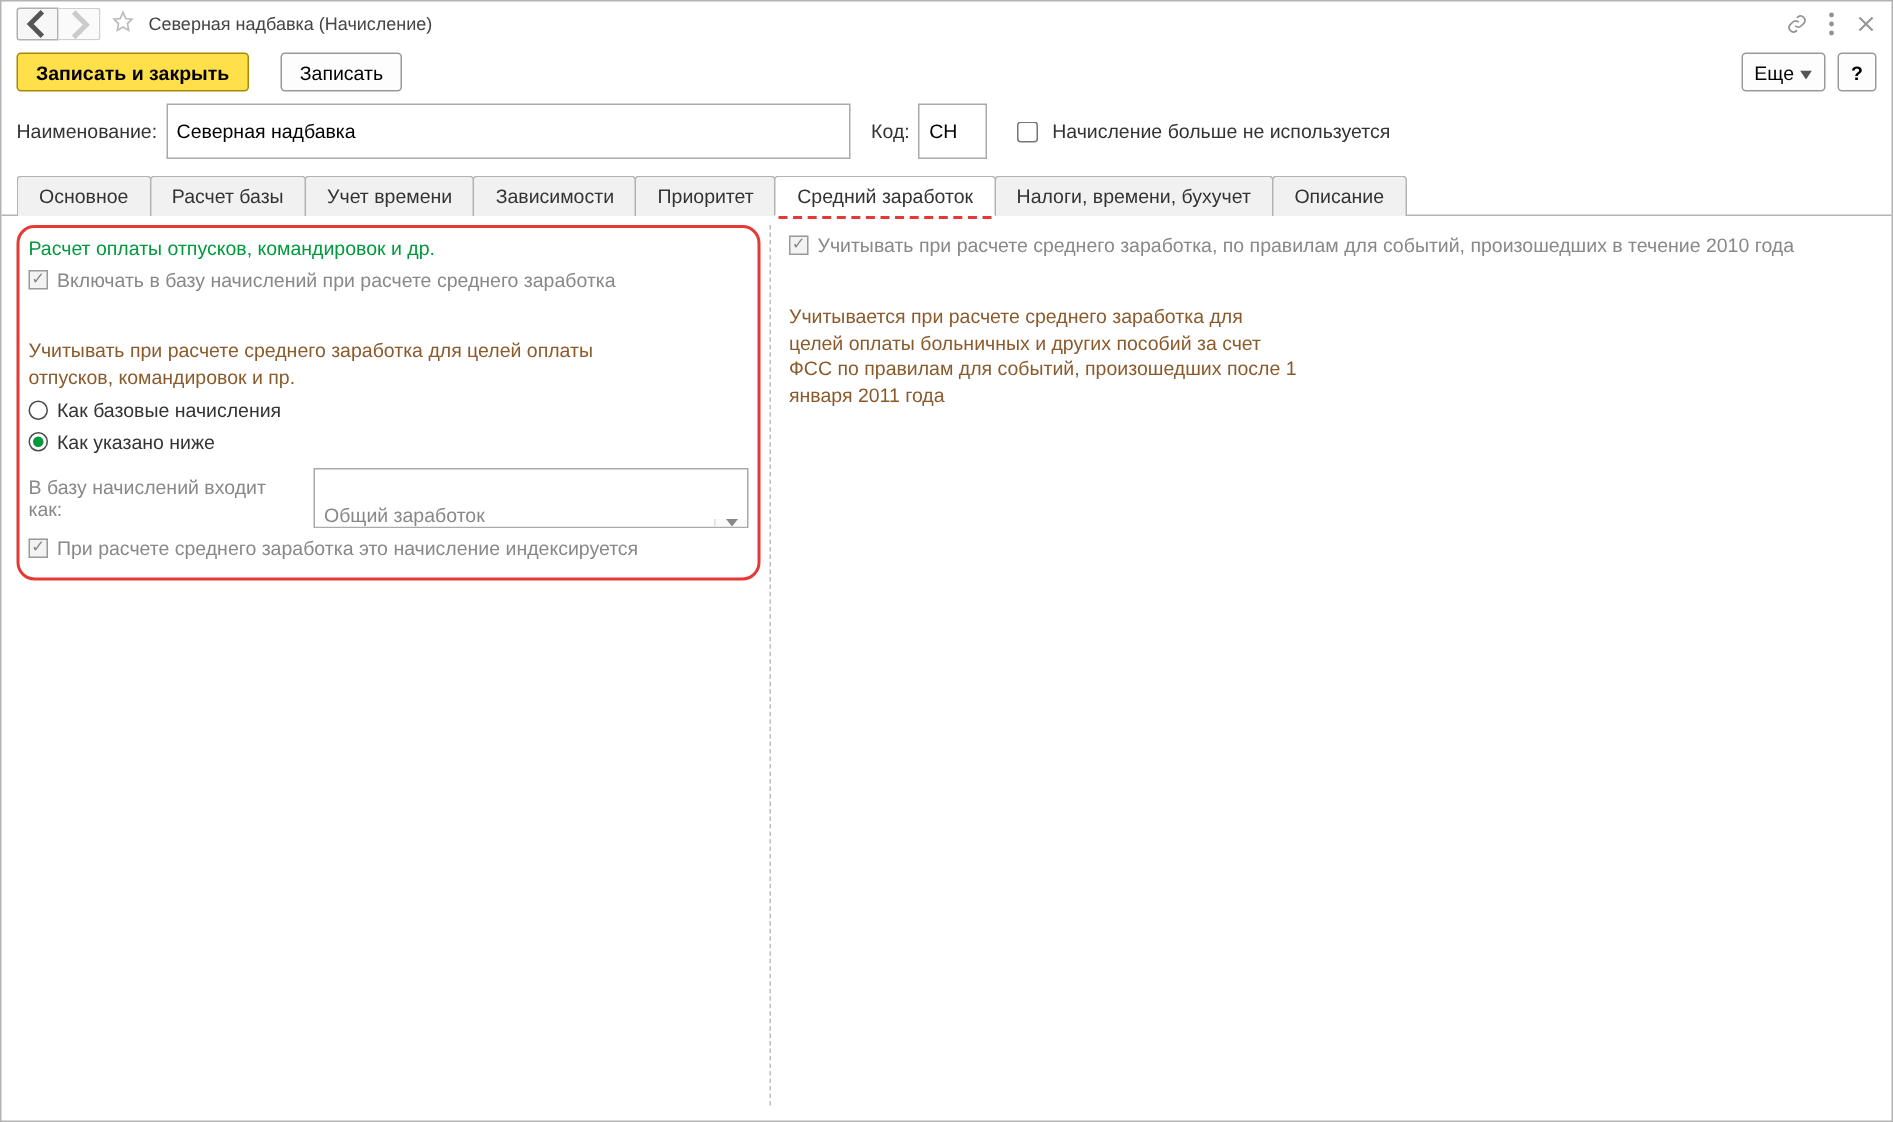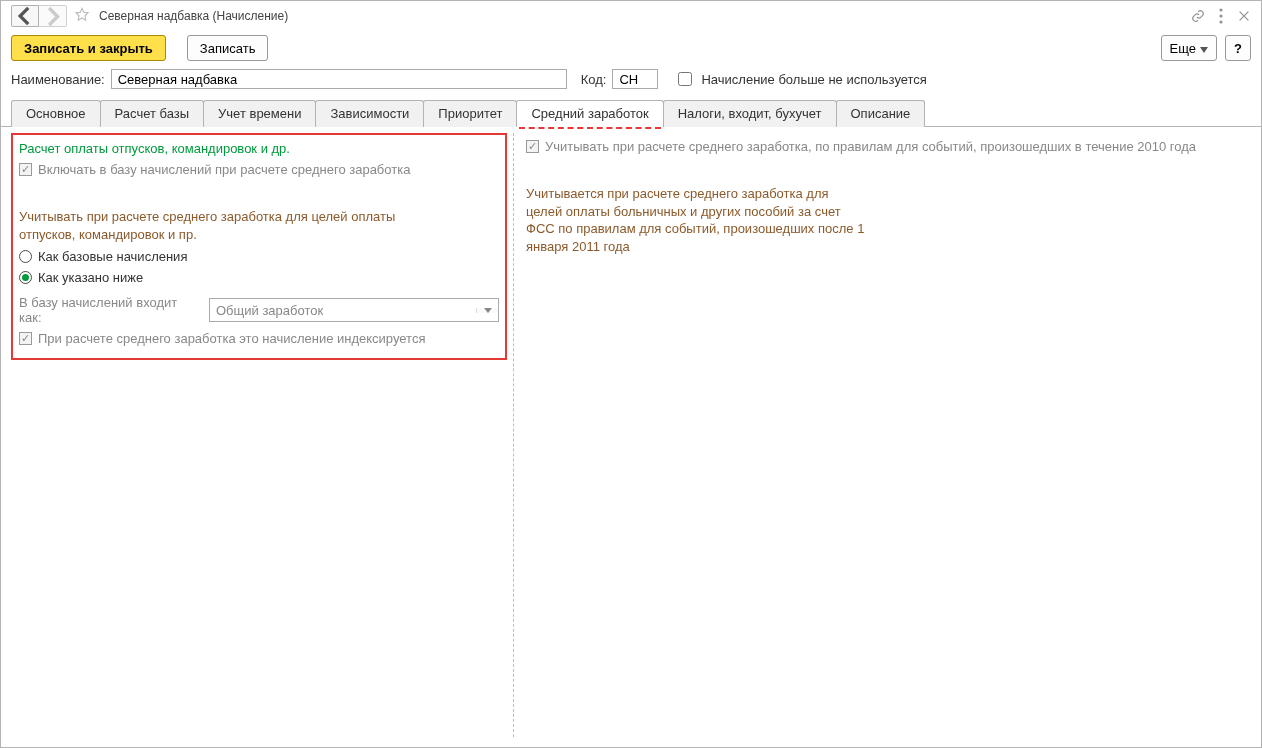--- a/index.html
+++ b/index.html
@@ -82,21 +82,21 @@
   .btn-help { width:26px; padding:0; justify-content:center; font-weight:bold; }
   
   .fieldrow {
     display: flex;
     align-items: center;
     padding: 0 10px 10px 10px;
     gap: 6px;
   }
   .fieldrow label { white-space: nowrap; }
   .fieldrow input[type="text"] {
-    height: 20px;
+    height: 37px;
     border: 1px solid #aaa;
     padding: 0 6px;
     font-size: 13px;
   }
   .input-name { flex: 0 0 456px; }
   .input-code { width: 46px; }
   .chk {
     display: inline-flex;
     align-items: center;
     gap: 6px;
@@ -144,21 +144,21 @@
     gap: 0;
     overflow:hidden;
   }
   .col {
     flex: 1;
     padding: 6px;
     font-size: 13px;
   }
   .col-left {
     border: 2px solid #e53935;
-    border-radius: 0;
+    border-radius: 12px;
     flex: 0 0 496px;
     align-self: flex-start;
   }
   .col-divider {
     width: 0;
     border-left: 1px dashed #bdbdbd;
     margin: 0 6px;
   }
   .section-title {
     color: #009a3d;
@@ -183,22 +183,22 @@
     text-align:center;
   }
   .radio .dot {
     width:13px; height:13px; border:1px solid #4a4a4a; border-radius:50%;
     display:inline-flex; align-items:center; justify-content:center;
   }
   .radio.selected .dot::after{
     content:""; width:7px; height:7px; background:#009a3d; border-radius:50%;
   }
   .combo {
-    display:inline-flex; align-items:center;
-    border:1px solid #aaa; height:24px;
+    display:inline-flex; align-items:flex-end;
+    border:1px solid #aaa; height:40px;
     background:#fff;
   }
   .combo-input {
     border:none; padding:0 6px; width:266px; font-size:13px; color:#888; background:#fff;
   }
   .combo-btn {
     width:22px; border-left:1px solid #ddd;
     display:flex; align-items:center; justify-content:center;
     color:#888; cursor:pointer; background:#fafafa;
   }
@@ -278,21 +278,21 @@
     </label>
   </div>
 
   <div class="tabs" id="tabs">
       <div class="tab">Основное</div>
       <div class="tab">Расчет базы</div>
       <div class="tab">Учет времени</div>
       <div class="tab">Зависимости</div>
       <div class="tab">Приоритет</div>
       <div class="tab active highlight-avg">Средний заработок</div>
-      <div class="tab">Налоги, входит, бухучет</div>
+      <div class="tab">Налоги, времени, бухучет</div>
       <div class="tab">Описание</div>
     </div>
 
   <div class="tabbody">
 
     <div class="col col-left">
       <div class="section-title">Расчет оплаты отпусков, командировок и др.</div>
 
       <div class="row">
         <span class="chk-disabled">

